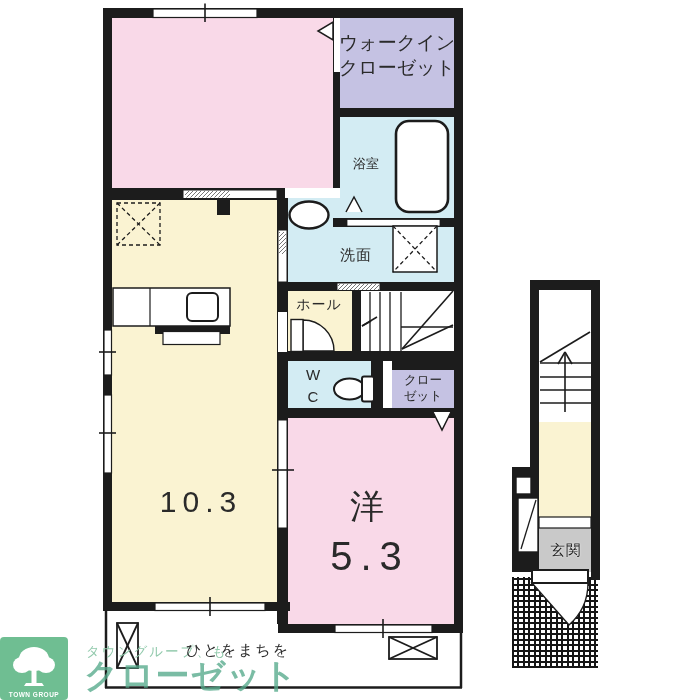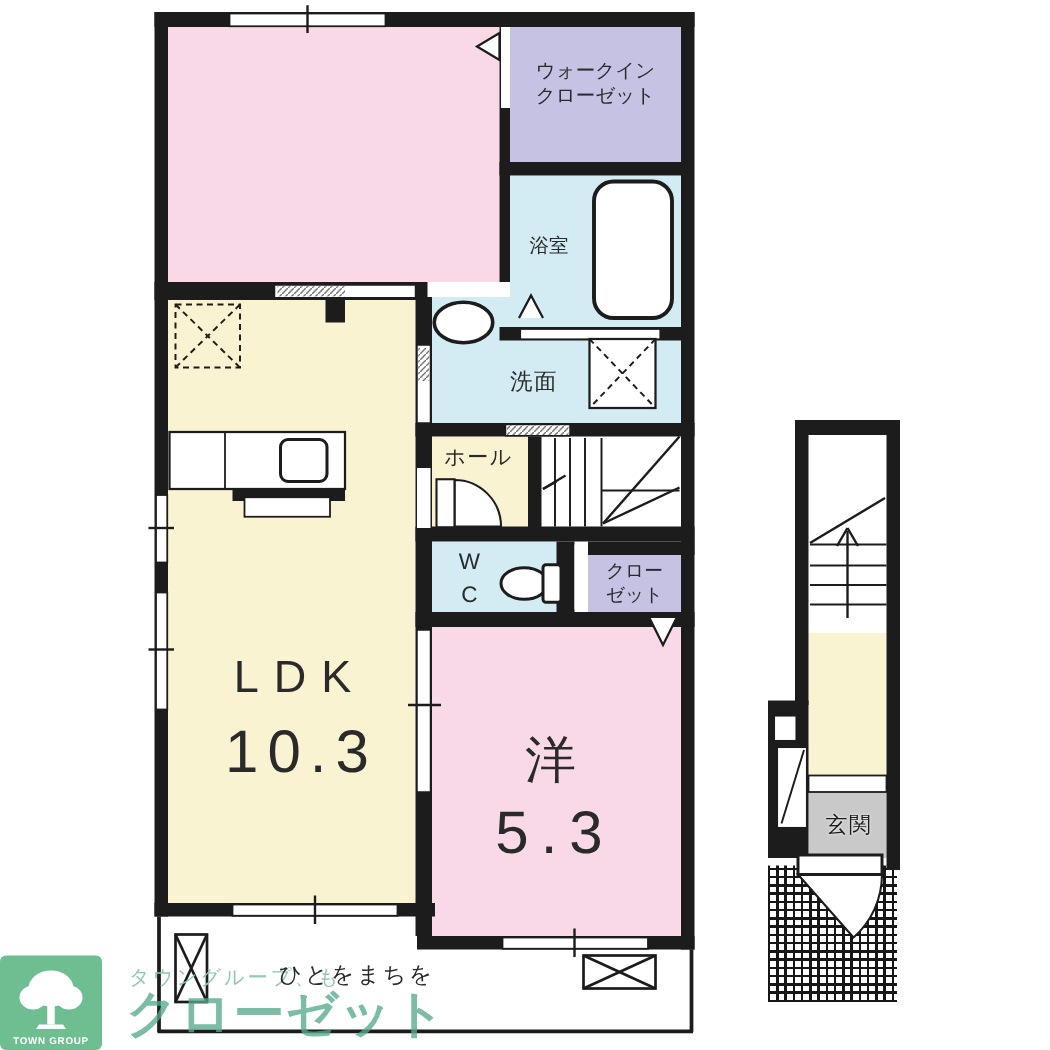--- a/index.html
+++ b/index.html
@@ -183,37 +183,36 @@
     <g stroke="#1c1c1c" stroke-width="1.8" fill="#fff">
       <rect x="117" y="623" width="21" height="45"></rect>
       <line x1="117" y1="623" x2="138" y2="668"></line>
       <line x1="138" y1="623" x2="117" y2="668"></line>
       <rect x="389" y="637" width="48" height="22"></rect>
       <line x1="389" y1="637" x2="437" y2="659"></line>
       <line x1="437" y1="637" x2="389" y2="659"></line>
     </g>
   </svg>
 
-  <div class="lbl" style="left:397px;top:56px;font-size:13px;line-height:1.3;">
+  <div class="lbl" style="left:397px;top:56px;font-size:19px;line-height:1.3;">
     <span>ウォークイン</span><br>
     <span>クローゼット</span>
   </div>
   <div class="lbl" style="left:366px;top:164px;font-size:13px;">浴室</div>
   <div class="lbl" style="left:356px;top:255px;font-size:15px;letter-spacing:1px;text-align:right;">洗面</div>
   <div class="lbl" style="left:319px;top:305px;font-size:14px;letter-spacing:1px;">ホール</div>
   <div class="lbl" style="left:313px;top:386px;font-size:15px;line-height:1.45;">
     <span>W</span><br>
     <span>C</span>
   </div>
   <div class="lbl" style="left:423px;top:389px;font-size:12.5px;line-height:1.25;">
     <span>クロー</span><br>
     <span>ゼット</span>
   </div>
-  <div class="lbl" style="left:200px;top:452px;font-size:30px;letter-spacing:10px;">LDK</div>
-  <div class="lbl" style="left:201px;top:502px;font-size:40px;letter-spacing:6px;">10.3</div>
+  <div class="lbl" style="left:201px;top:502px;font-size:30px;letter-spacing:6px;">10.3</div>
   <div class="lbl" style="left:367px;top:507px;font-size:34px;">洋</div>
   <div class="lbl" style="left:370px;top:556px;font-size:40px;letter-spacing:8px;">5.3</div>
   <div class="lbl" style="left:238px;top:650px;font-size:15px;letter-spacing:2px;z-index:35;">ひとをまちを</div>
   <div class="lbl" style="left:566px;top:550px;font-size:14.5px;letter-spacing:1px;color:#1c1c1c;text-shadow:0 0 2px #fff;">玄関</div>
 
   <div class="wm-tagline" style="left:86px;top:643px;">タウングループ、も</div>
   <div class="wm-brand" style="left:84px;top:653px;">クローゼット</div>
 
   <div class="logo">
     <svg width="68" height="63" viewBox="0 0 68 63">

